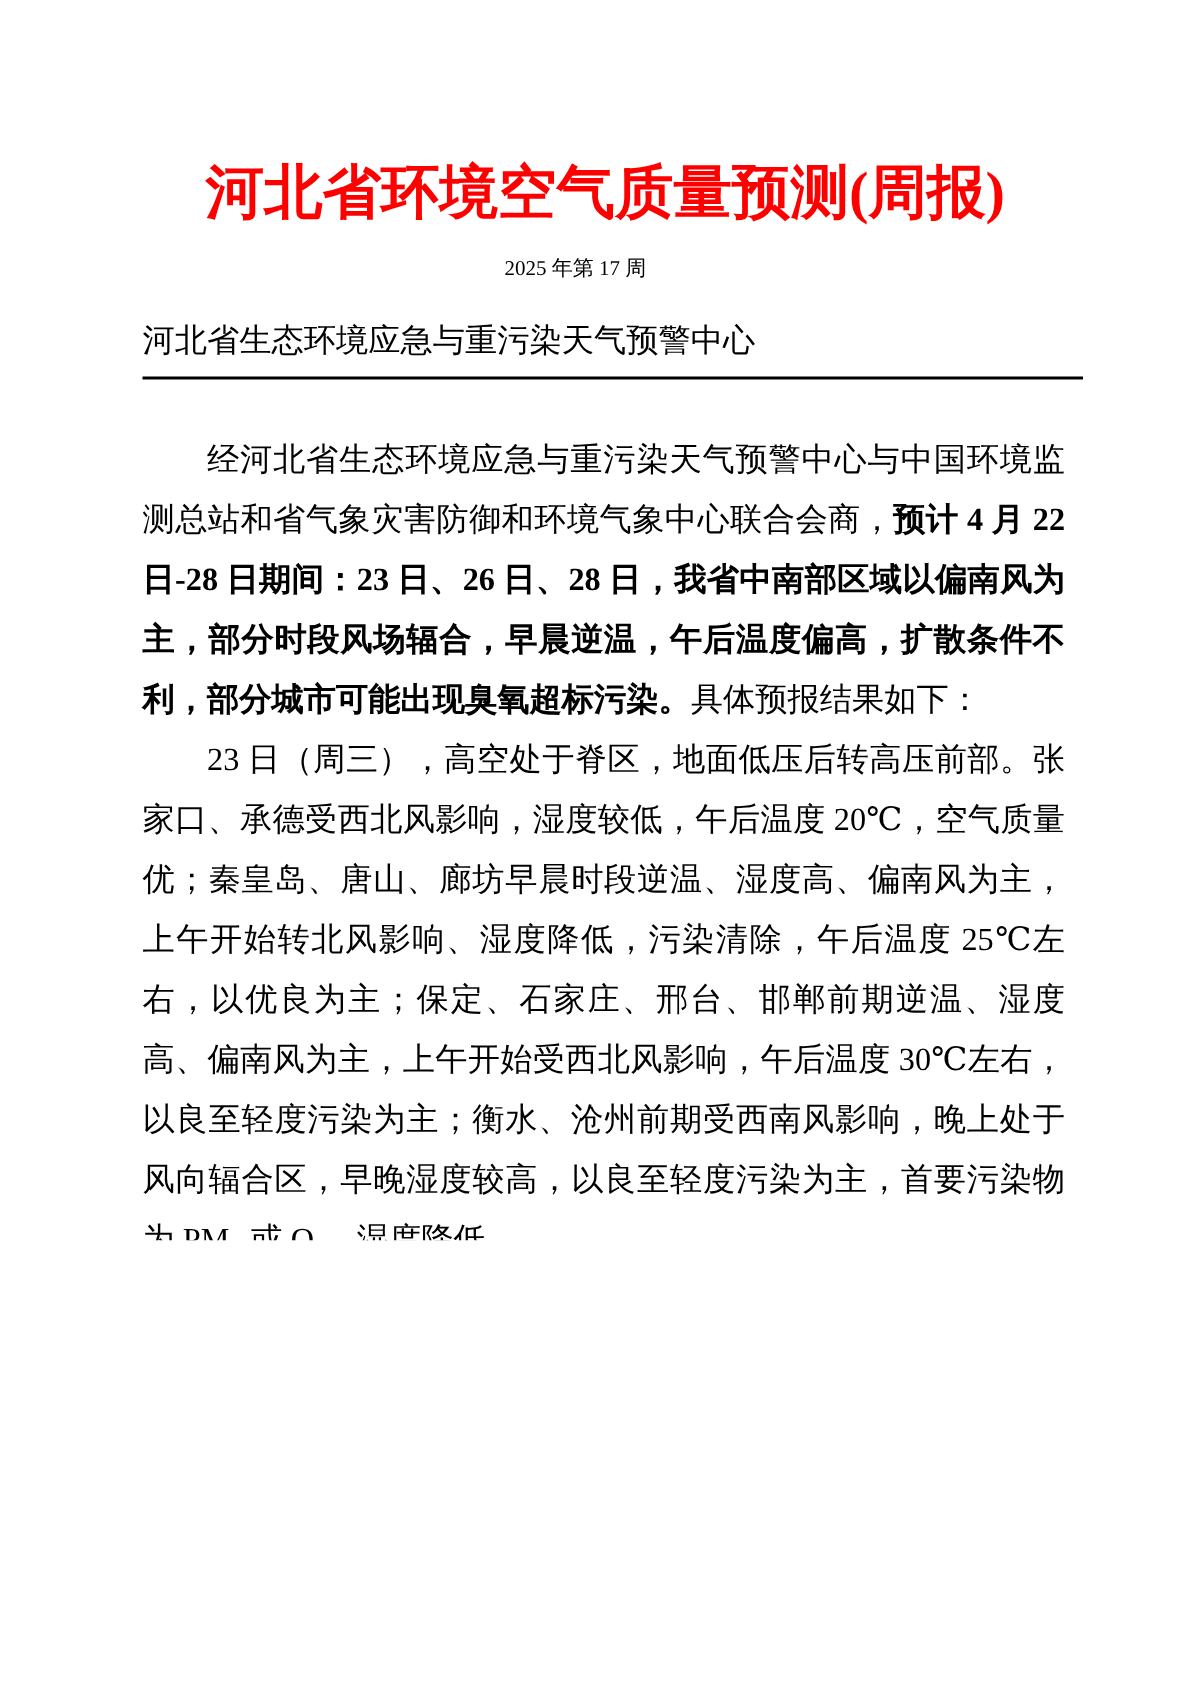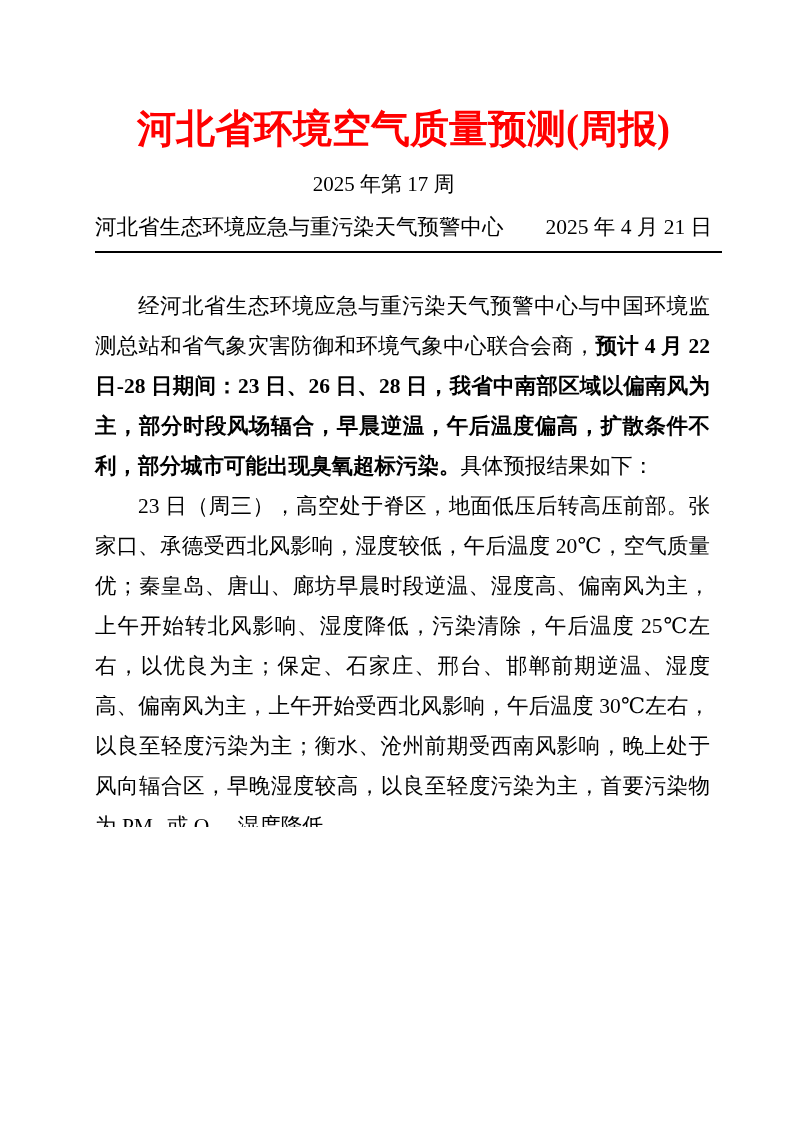--- a/index.html
+++ b/index.html
@@ -13,21 +13,21 @@
   }
   .content{position:absolute;left:95px;top:0;width:617px;height:100%;}
   .doc-title{
     position:absolute;top:106px;left:-20px;width:657px;
     margin:0;text-align:center;
     font-size:39px;font-weight:bold;line-height:1.2;
     white-space:nowrap;
   }
   .doc-subtitle{
     position:absolute;top:172px;left:-40px;width:657px;
-    text-align:center;font-size:21px;line-height:1.2;
+    text-align:center;font-size:14px;line-height:1.2;
   }
   .issuer-row{
     position:absolute;top:214px;left:0;width:617px;
     display:flex;justify-content:space-between;align-items:center;
     font-size:21.5px;line-height:1.3;white-space:nowrap;
   }
   .header-rule{
     position:absolute;top:251px;left:0;width:627px;height:0;
     border-top:2px solid #000000;
   }
@@ -52,21 +52,20 @@
 
 <div class="page">
   <div class="content">
 
     <h1 class="doc-title" style="color: rgb(255, 0, 0);">河北省环境空气质量预测(周报)</h1>
 
     <div class="doc-subtitle">2025 年第 17 周</div>
 
     <div class="issuer-row">
       <span>河北省生态环境应急与重污染天气预警中心</span>
-      <span>2025 年 4 月 21 日</span>
     </div>
 
     <div class="header-rule"></div>
 
     <main class="doc-body">
       <p class="para"><span>经河北省生态环境应急与重污染天气预警中心与中国环境监测总站和省气象灾害防御和环境气象中心联合会商，</span><span class="bold">预计 4 月 22 日-28 日期间：23 日、26 日、28 日，我省中南部区域以偏南风为主，部分时段风场辐合，早晨逆温，午后温度偏高，扩散条件不利，部分城市可能出现臭氧超标污染。</span><span>具体预报结果如下：</span></p>
       <p class="para"><span>23 日（周三），高空处于脊区，地面低压后转高压前部。张家口、承德受西北风影响，湿度较低，午后温度 20℃，空气质量优；秦皇岛、唐山、廊坊早晨时段逆温、湿度高、偏南风为主，上午开始转北风影响、湿度降低，污染清除，午后温度 25℃左右，以优良为主；保定、石家庄、邢台、邯郸前期逆温、湿度高、偏南风为主，上午开始受西北风影响，午后温度 30℃左右，以良至轻度污染为主；衡水、沧州前期受西南风影响，晚上处于风向辐合区，早晚湿度较高，以良至轻度污染为主，首要污染物为 PM</span><span class="sub">10</span><span>或 O</span><span class="sub">3</span><span>。湿度降低</span></p>
     </main>
 
   </div>

